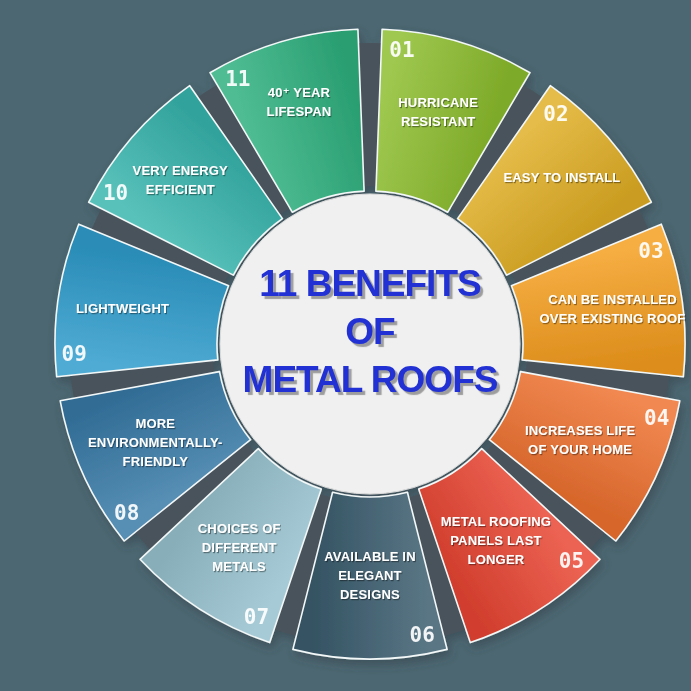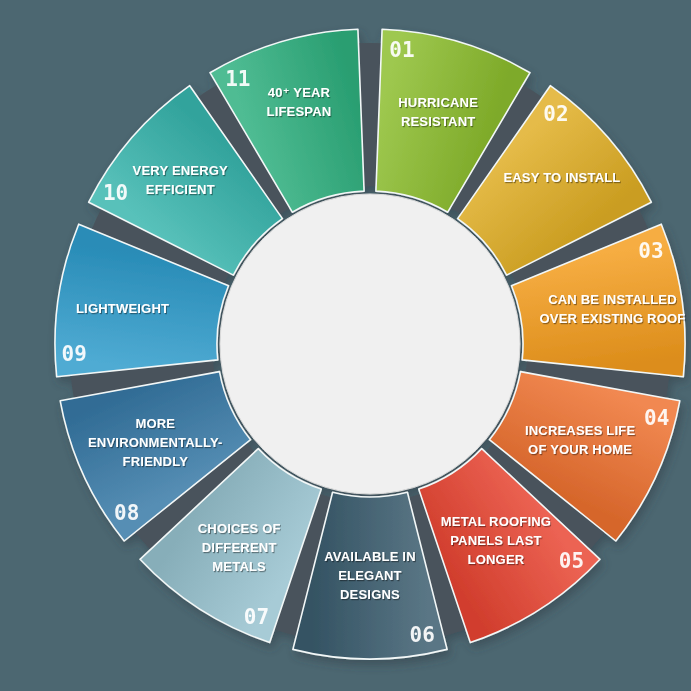--- a/index.html
+++ b/index.html
@@ -122,13 +122,18 @@
       <text x="215.1649221757454" y="547.5833549451459" text-anchor="middle" class="seg-label" fill="#FFFFFF" filter="url(#txtShadow)"><tspan x="215.1649221757454" y="528.5833549451459" dominant-baseline="central">CHOICES OF</tspan><tspan x="215.1649221757454" y="547.5833549451459" dominant-baseline="central">DIFFERENT</tspan><tspan x="215.1649221757454" y="566.5833549451459" dominant-baseline="central">METALS</tspan></text>
       <text x="102.67210325807181" y="512.5453489929329" text-anchor="middle" dominant-baseline="central" class="seg-number">08</text>
       <text x="131.32684909633375" y="442.0379430684454" text-anchor="middle" class="seg-label" fill="#FFFFFF" filter="url(#txtShadow)"><tspan x="131.32684909633375" y="423.0379430684454" dominant-baseline="central">MORE</tspan><tspan x="131.32684909633375" y="442.0379430684454" dominant-baseline="central">ENVIRONMENTALLY-</tspan><tspan x="131.32684909633375" y="461.0379430684454" dominant-baseline="central">FRIENDLY</tspan></text>
       <text x="50.17705197159387" y="354.23637727826195" text-anchor="middle" dominant-baseline="central" class="seg-number">09</text>
       <text x="98.54463952976681" y="308.4212904316788" text-anchor="middle" class="seg-label" fill="#FFFFFF" filter="url(#txtShadow)"><tspan x="98.54463952976681" y="308.4212904316788" dominant-baseline="central">LIGHTWEIGHT</tspan></text>
       <text x="91.60369649906505" y="192.6774281045283" text-anchor="middle" dominant-baseline="central" class="seg-number">10</text>
       <text x="156.30685683708106" y="179.6299557797336" text-anchor="middle" class="seg-label" fill="#FFFFFF" filter="url(#txtShadow)"><tspan x="156.30685683708106" y="170.1299557797336" dominant-baseline="central">VERY ENERGY</tspan><tspan x="156.30685683708106" y="189.1299557797336" dominant-baseline="central">EFFICIENT</tspan></text>
       <text x="213.79936990969603" y="79.16232631340642" text-anchor="middle" dominant-baseline="central" class="seg-number">11</text>
       <text x="275.0033956759597" y="102.20777064914665" text-anchor="middle" class="seg-label" fill="#FFFFFF" filter="url(#txtShadow)"><tspan x="275.0033956759597" y="92.70777064914665" dominant-baseline="central">40⁺ YEAR</tspan><tspan x="275.0033956759597" y="111.70777064914665" dominant-baseline="central">LIFESPAN</tspan></text>
     </svg>
+  <div class="center-text" style="color: rgb(33, 49, 212);">
+    <div>11 BENEFITS</div>
+    <div>OF</div>
+    <div>METAL ROOFS</div>
+  </div>
 </div>
 
 </body></html>

